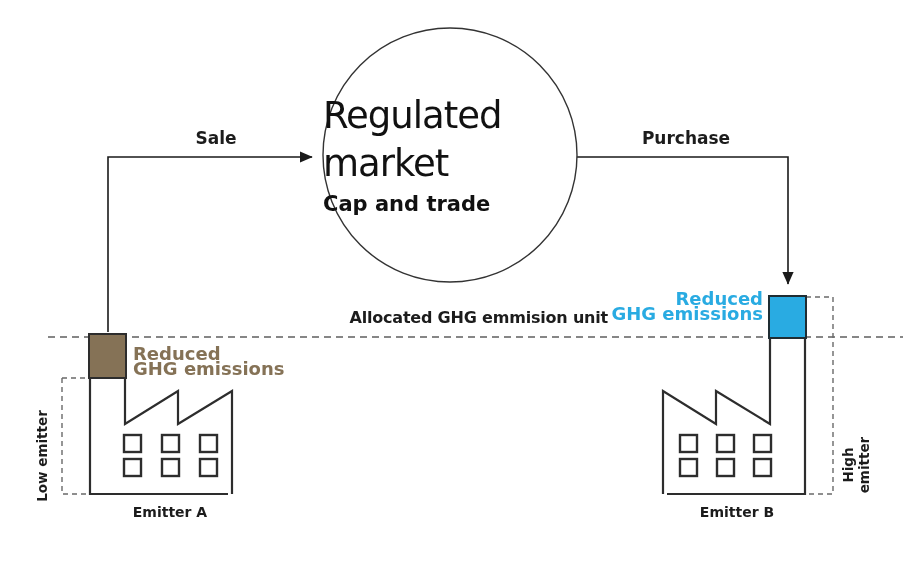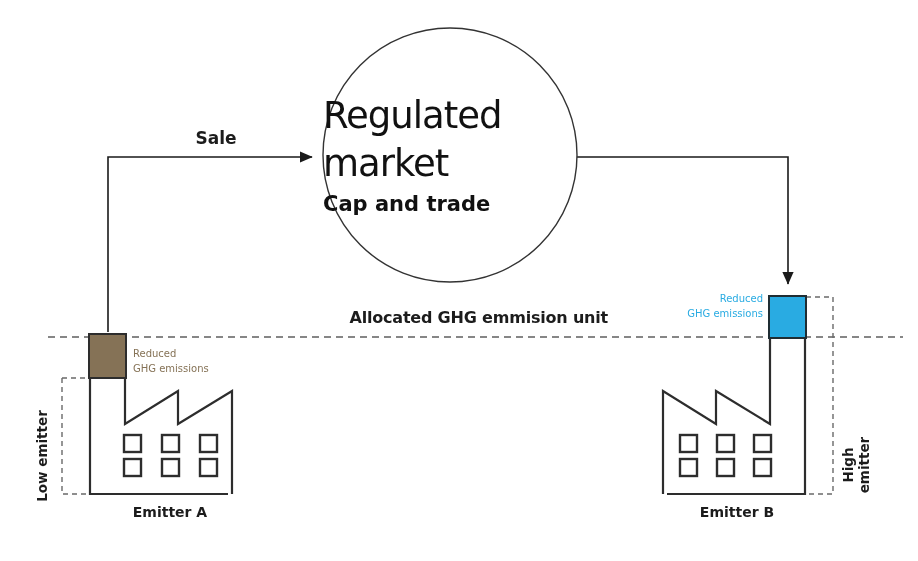--- a/index.html
+++ b/index.html
@@ -49,23 +49,23 @@
     width: 120px;
   }
   .alloc-label {
     font-size: 16px;
     font-weight: 600;
     width: 320px;
     letter-spacing: -0.2px;
   }
   .reduced {
     position: absolute;
-    font-size: 10px;
+    font-size: 18px;
     line-height: 15px;
-    font-weight: 400;
+    font-weight: 700;
   }
   .emitter-name {
     font-size: 14px;
     font-weight: 600;
     width: 120px;
   }
   .side-label {
     position: absolute;
     font-size: 13.5px;
     font-weight: 600;
@@ -125,20 +125,21 @@
     <rect x="769" y="296" width="37" height="42" stroke="#1f2d33" stroke-width="2" fill="#29abe2"></rect>
   </svg>
 
   <div class="market-text">
     <div class="market-line">Regulated</div>
     <div class="market-line">market</div>
     <div class="market-sub">Cap and trade</div>
   </div>
 
   <div class="label flow-label center" style="left:156px; top:128px;">Sale</div>
+  <div class="label flow-label center" style="left:626px; top:128px;">Purchase</div>
 
   <div class="label alloc-label center" style="left:288px; top:308px;text-align:right;">Allocated GHG emmision unit</div>
 
   <div class="reduced" style="left: 133px; top: 346px; text-align: left; color: rgb(133, 114, 86);">
     <div>Reduced</div>
     <div>GHG emissions</div>
   </div>
 
   <div class="reduced" style="left: 593px; top: 291px; width: 170px; text-align: right; color: rgb(41, 171, 226);">
     <div>Reduced</div>

